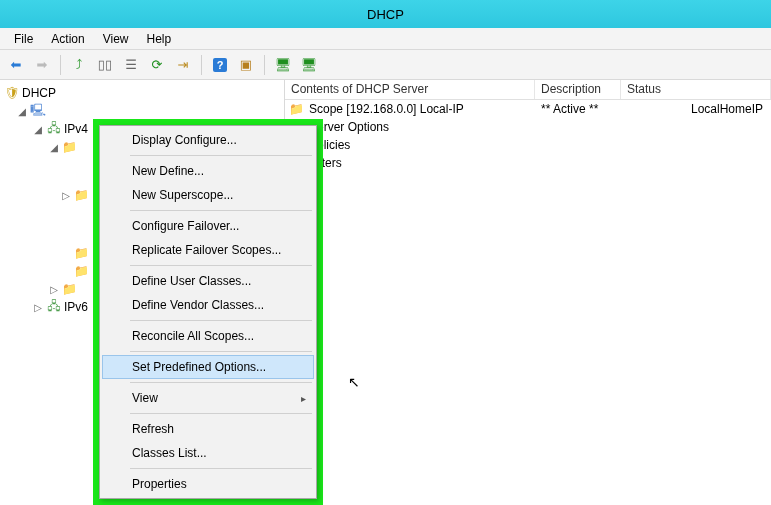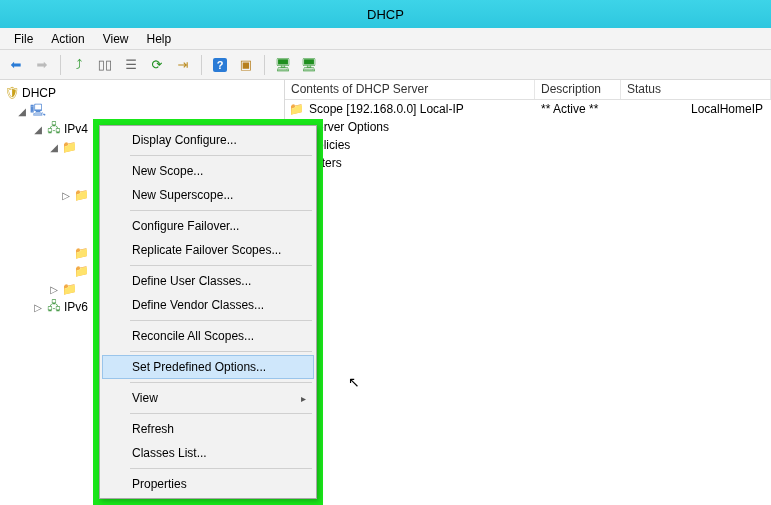--- a/index.html
+++ b/index.html
@@ -297,21 +297,21 @@
       </div>
     </div>
   </div>
 
 </div>
 
 <div class="context-wrap">
   <div class="context">
     <div class="ctx-item">Display Configure...</div>
     <div class="ctx-sep"></div>
-    <div class="ctx-item">New Scope...</div>
+    <div class="ctx-item">New Define...</div>
     <div class="ctx-item">New Superscope...</div>
     <div class="ctx-sep"></div>
     <div class="ctx-item">Configure Failover...</div>
     <div class="ctx-item">Replicate Failover Scopes...</div>
     <div class="ctx-sep"></div>
     <div class="ctx-item">Define User Classes...</div>
     <div class="ctx-item">Define Vendor Classes...</div>
     <div class="ctx-sep"></div>
     <div class="ctx-item">Reconcile All Scopes...</div>
     <div class="ctx-sep"></div>

